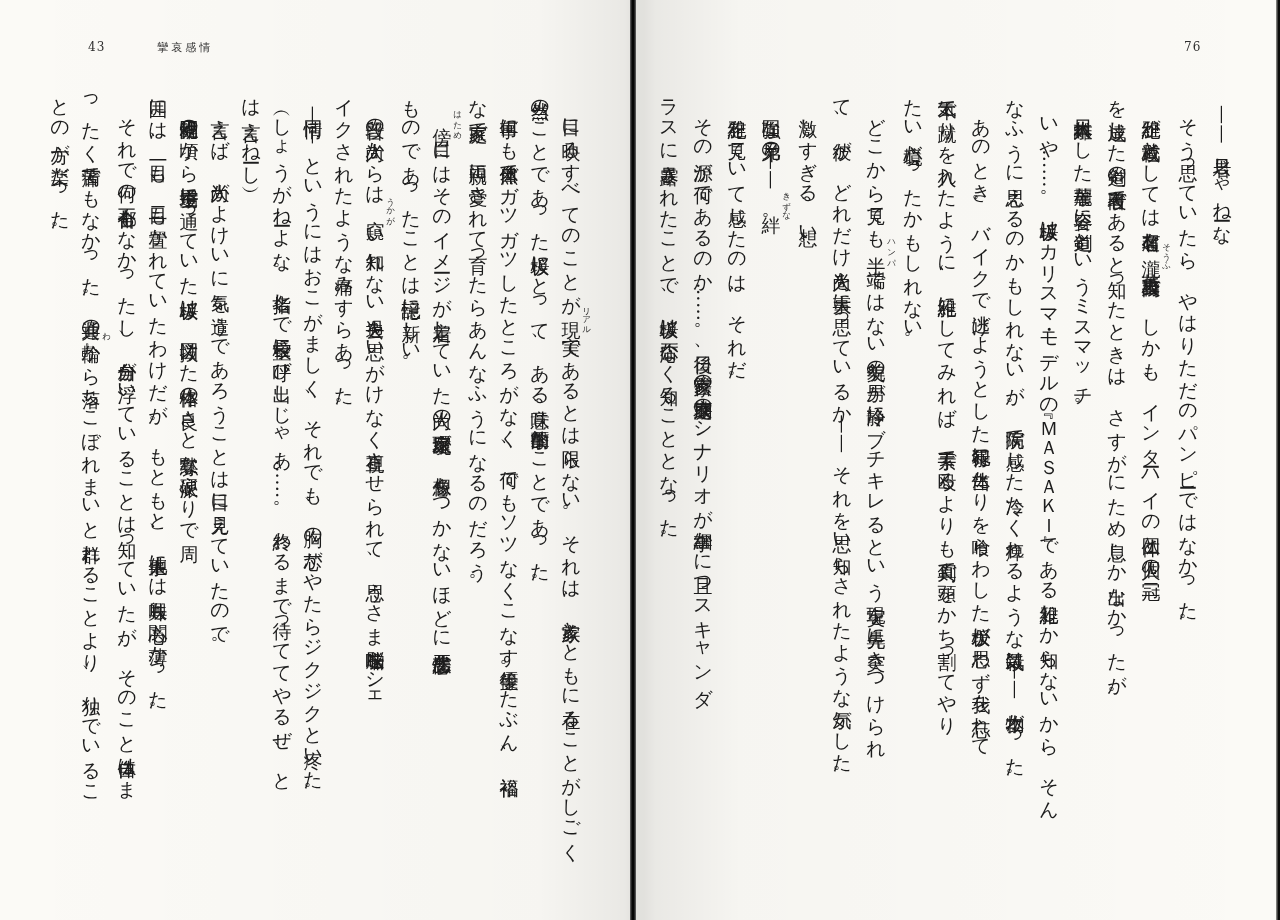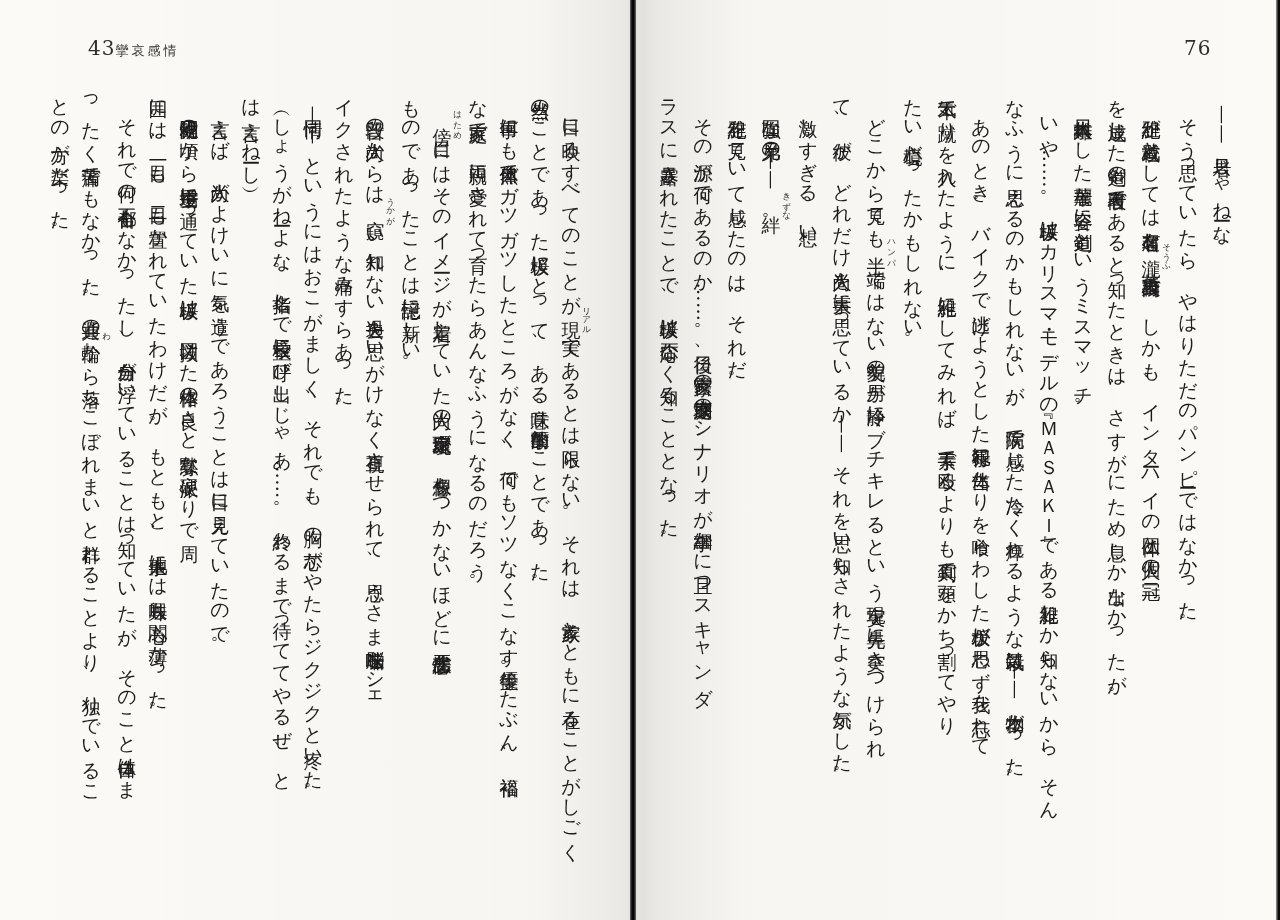--- a/index.html
+++ b/index.html
@@ -26,23 +26,23 @@
   
   .edge-right{
     position:absolute;right:0;top:0;width:4px;height:920px;
     background:linear-gradient(to right,#9a9a96,#0a0a0a 60%);
   }
   .header{
     position:absolute;top:36px;font-size:16px;color:#2e2e2e;
     letter-spacing:1px;white-space:nowrap;
   }
   .header-left{left:88px;}
-  .header-left .runtitle{font-size:13px;letter-spacing:3px;color:#333;}
+  .header-left .runtitle{margin-left:52px;font-size:11px;letter-spacing:3px;color:#333;}
   .header-right{left:1184px;}
-  .pagenum{font-size:20px;}
+  .pagenum{font-size:12px;}
   
   .vtext{
     position:absolute;top:86px;height:830px;
     writing-mode:vertical-rl;text-orientation:mixed;
     font-size:19px;letter-spacing:0.4px;color:#1c1c1c;
   }
   .vtext-right{right:40px;line-height:34px;}
   .vtext-left{right:688px;line-height:31px;}
   .line{
     margin:0;padding:0;height:100%;white-space:nowrap;

